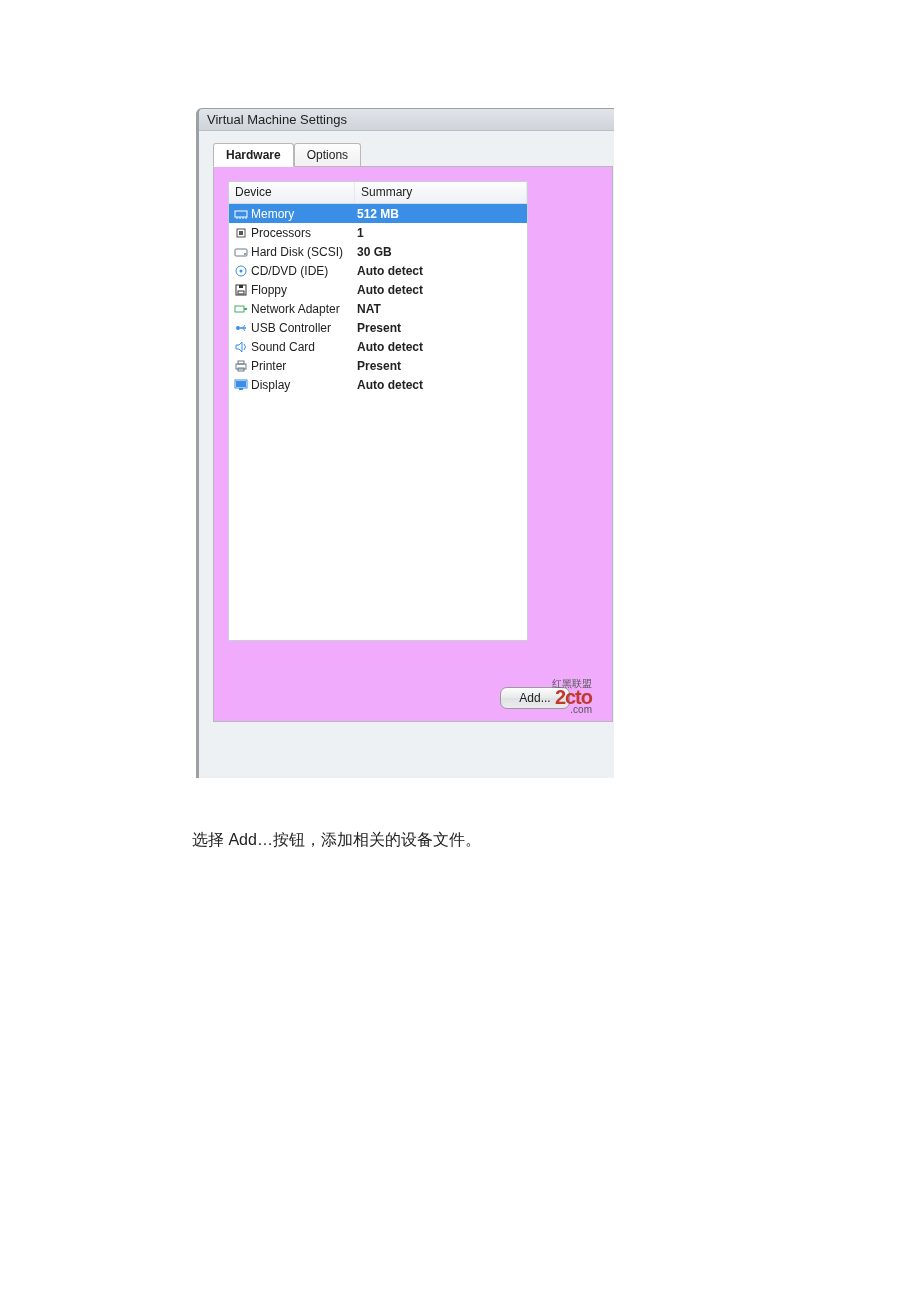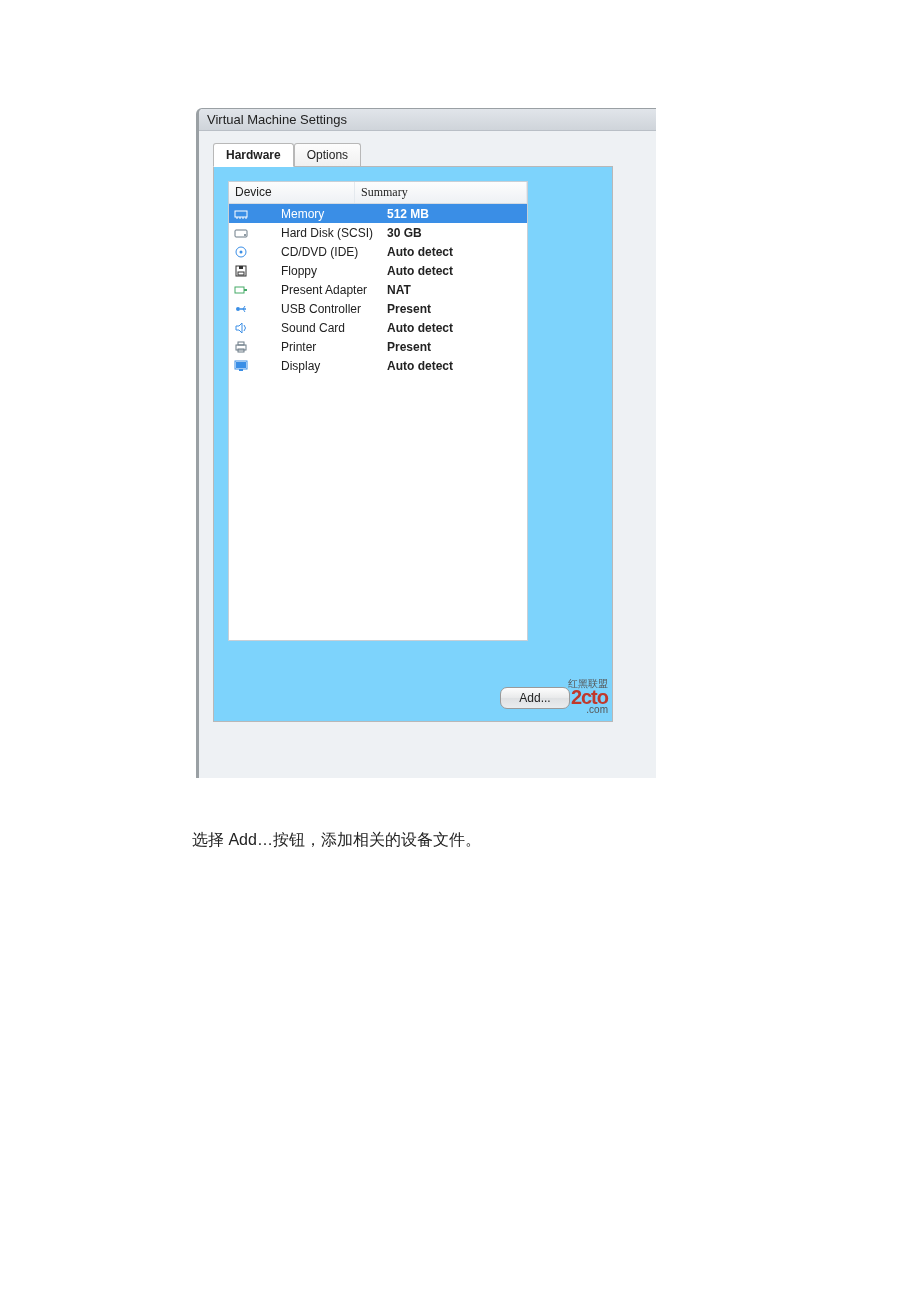--- a/index.html
+++ b/index.html
@@ -8,21 +8,21 @@
       font-size: 12px;
       background: #ffffff;
       width: 920px;
       height: 1302px;
       position: relative;
     }
     .window-frame {
       position: absolute;
       left: 196px;
       top: 108px;
-      width: 460px;
+      width: 418px;
       height: 670px;
       border-left: 3px solid #9aa0a4;
       border-top: 1px solid #9aa0a4;
       border-radius: 6px 0 0 0;
       overflow: hidden;
       background: #eef1f4;
     }
     .title-bar {
       height: 22px;
       background: linear-gradient(#e1e5ea, #cfd4da);
@@ -53,21 +53,21 @@
     }
     .tab.active {
       background: #ffffff;
       border-bottom: 1px solid #ffffff;
       margin-bottom: -1px;
       z-index: 3;
       font-weight: bold;
     }
     .tab-panel {
       border: 1px solid #b8b8b8;
-      background: #7dd3fc;
+      background: #f0abfc;
       width: 400px;
       height: 556px;
       position: relative;
       padding: 14px 14px 14px 14px;
       z-index: 1;
     }
     .device-list {
       border: 1px solid #c8cfd6;
       width: 300px;
       height: 460px;
@@ -79,21 +79,21 @@
       border-bottom: 1px solid #d4dbe2;
       height: 22px;
     }
     .list-header-cell {
       padding: 3px 6px;
       font-size: 12px;
       color: #222;
       border-right: 1px solid #e4e9ee;
     }
     .col-device { width: 126px; }
-    .col-summary { flex: 1; font-family: Liberation Serif, serif; }
+    .col-summary { flex: 1; }
     .list-body { }
     .list-row {
       display: flex;
       align-items: center;
       height: 19px;
       padding: 0 4px;
       font-size: 12px;
       color: #222;
     }
     .list-row.selected {
@@ -101,41 +101,41 @@
       color: #ffffff;
     }
     .dev-icon {
       width: 16px; height: 14px;
       display: inline-flex;
       align-items: center;
       justify-content: center;
       margin-right: 2px;
       font-size: 11px;
     }
-    .dev-label { width: 106px; white-space: nowrap; overflow: hidden; margin-left: 30px; }
+    .dev-label { width: 106px; white-space: nowrap; overflow: hidden; }
     .dev-summary { flex: 1; white-space: nowrap; font-weight: bold; }
     .button-row {
       position: absolute;
       bottom: 12px;
       right: 42px;
     }
     .win-btn {
       height: 22px;
       min-width: 70px;
       border: 1px solid #9a9a9a;
       border-radius: 7px;
       background: linear-gradient(#fdfdfd, #e9eaeb 48%, #dfe1e3 52%, #eaecee);
       font-size: 12px;
       color: #222;
       padding: 0 14px;
       cursor: default;
     }
     .watermark {
       position: absolute;
-      right: 4px;
+      right: 20px;
       bottom: 6px;
       font-family: Arial, sans-serif;
       text-align: right;
       pointer-events: none;
     }
     .wm-big {
       font-size: 20px;
       font-weight: 900;
       color: #c0392b;
       letter-spacing: -1px;
@@ -186,20 +186,30 @@
                   <line x1="9" y1="9" x2="9" y2="11" stroke="#ffffff"></line>
                   <line x1="12" y1="9" x2="12" y2="11" stroke="#ffffff"></line>
                 </svg>
               </span>
               <span class="dev-label">Memory</span>
               <span class="dev-summary">512 MB</span>
             </div>
             <div class="list-row">
               <span class="dev-icon">
                 <svg width="14" height="12">
+                  <rect x="3" y="2" width="8" height="8" fill="none" stroke="#555"></rect>
+                  <rect x="5" y="4" width="4" height="4" fill="#555"></rect>
+                </svg>
+              </span>
+              <span class="dev-label">Processors</span>
+              <span class="dev-summary">1</span>
+            </div>
+            <div class="list-row">
+              <span class="dev-icon">
+                <svg width="14" height="12">
                   <rect x="1" y="3" width="12" height="7" rx="1" fill="none" stroke="#6b7a86"></rect>
                   <circle cx="11" cy="8" r="1" fill="#6b7a86"></circle>
                 </svg>
               </span>
               <span class="dev-label">Hard Disk (SCSI)</span>
               <span class="dev-summary">30 GB</span>
             </div>
             <div class="list-row">
               <span class="dev-icon">
                 <svg width="14" height="12">
@@ -221,21 +231,21 @@
               <span class="dev-label">Floppy</span>
               <span class="dev-summary">Auto detect</span>
             </div>
             <div class="list-row">
               <span class="dev-icon">
                 <svg width="14" height="12">
                   <rect x="1" y="3" width="9" height="6" fill="none" stroke="#4a6"></rect>
                   <rect x="10" y="5" width="3" height="2" fill="#4a6"></rect>
                 </svg>
               </span>
-              <span class="dev-label">Present Adapter</span>
+              <span class="dev-label">Network Adapter</span>
               <span class="dev-summary">NAT</span>
             </div>
             <div class="list-row">
               <span class="dev-icon">
                 <svg width="14" height="12">
                   <circle cx="4" cy="6" r="2" fill="#3a8ee6"></circle>
                   <line x1="6" y1="6" x2="12" y2="6" stroke="#3a8ee6" stroke-width="1.5"></line>
                   <line x1="9" y1="6" x2="11" y2="3" stroke="#3a8ee6"></line>
                   <line x1="9" y1="6" x2="11" y2="9" stroke="#3a8ee6"></line>
                 </svg>

